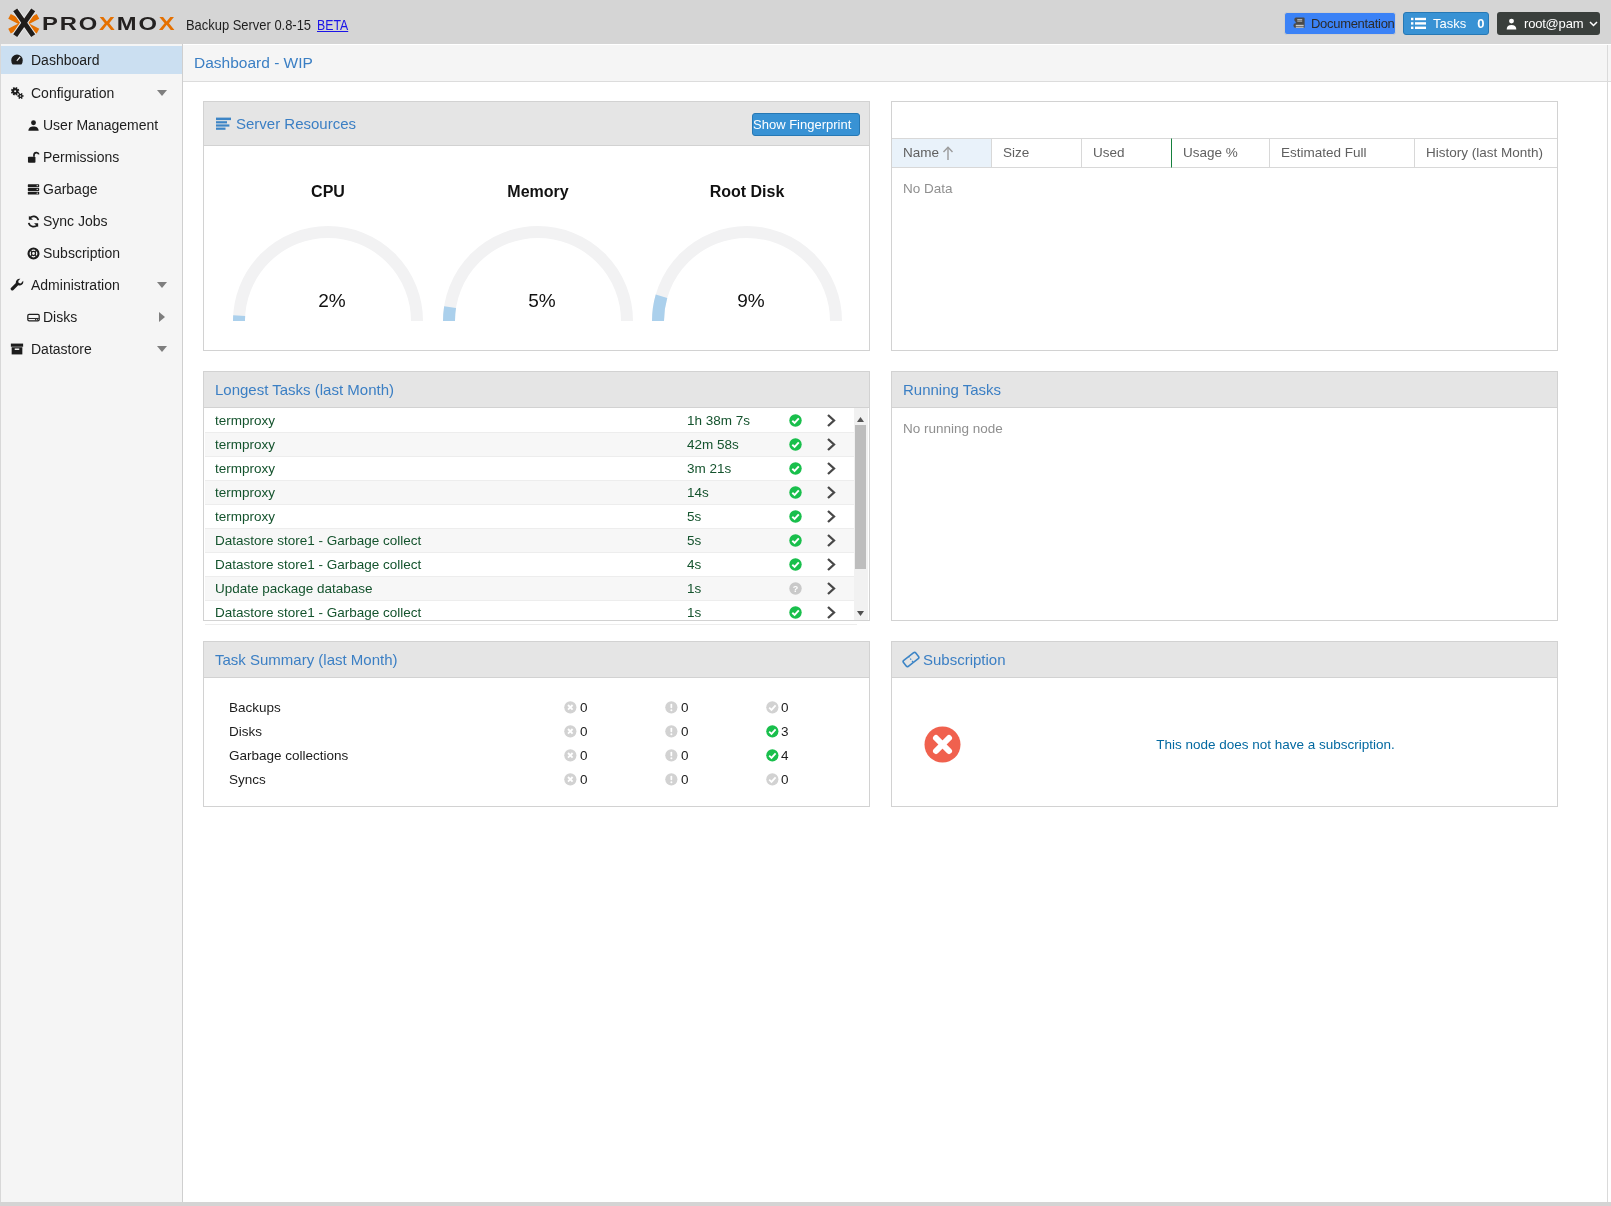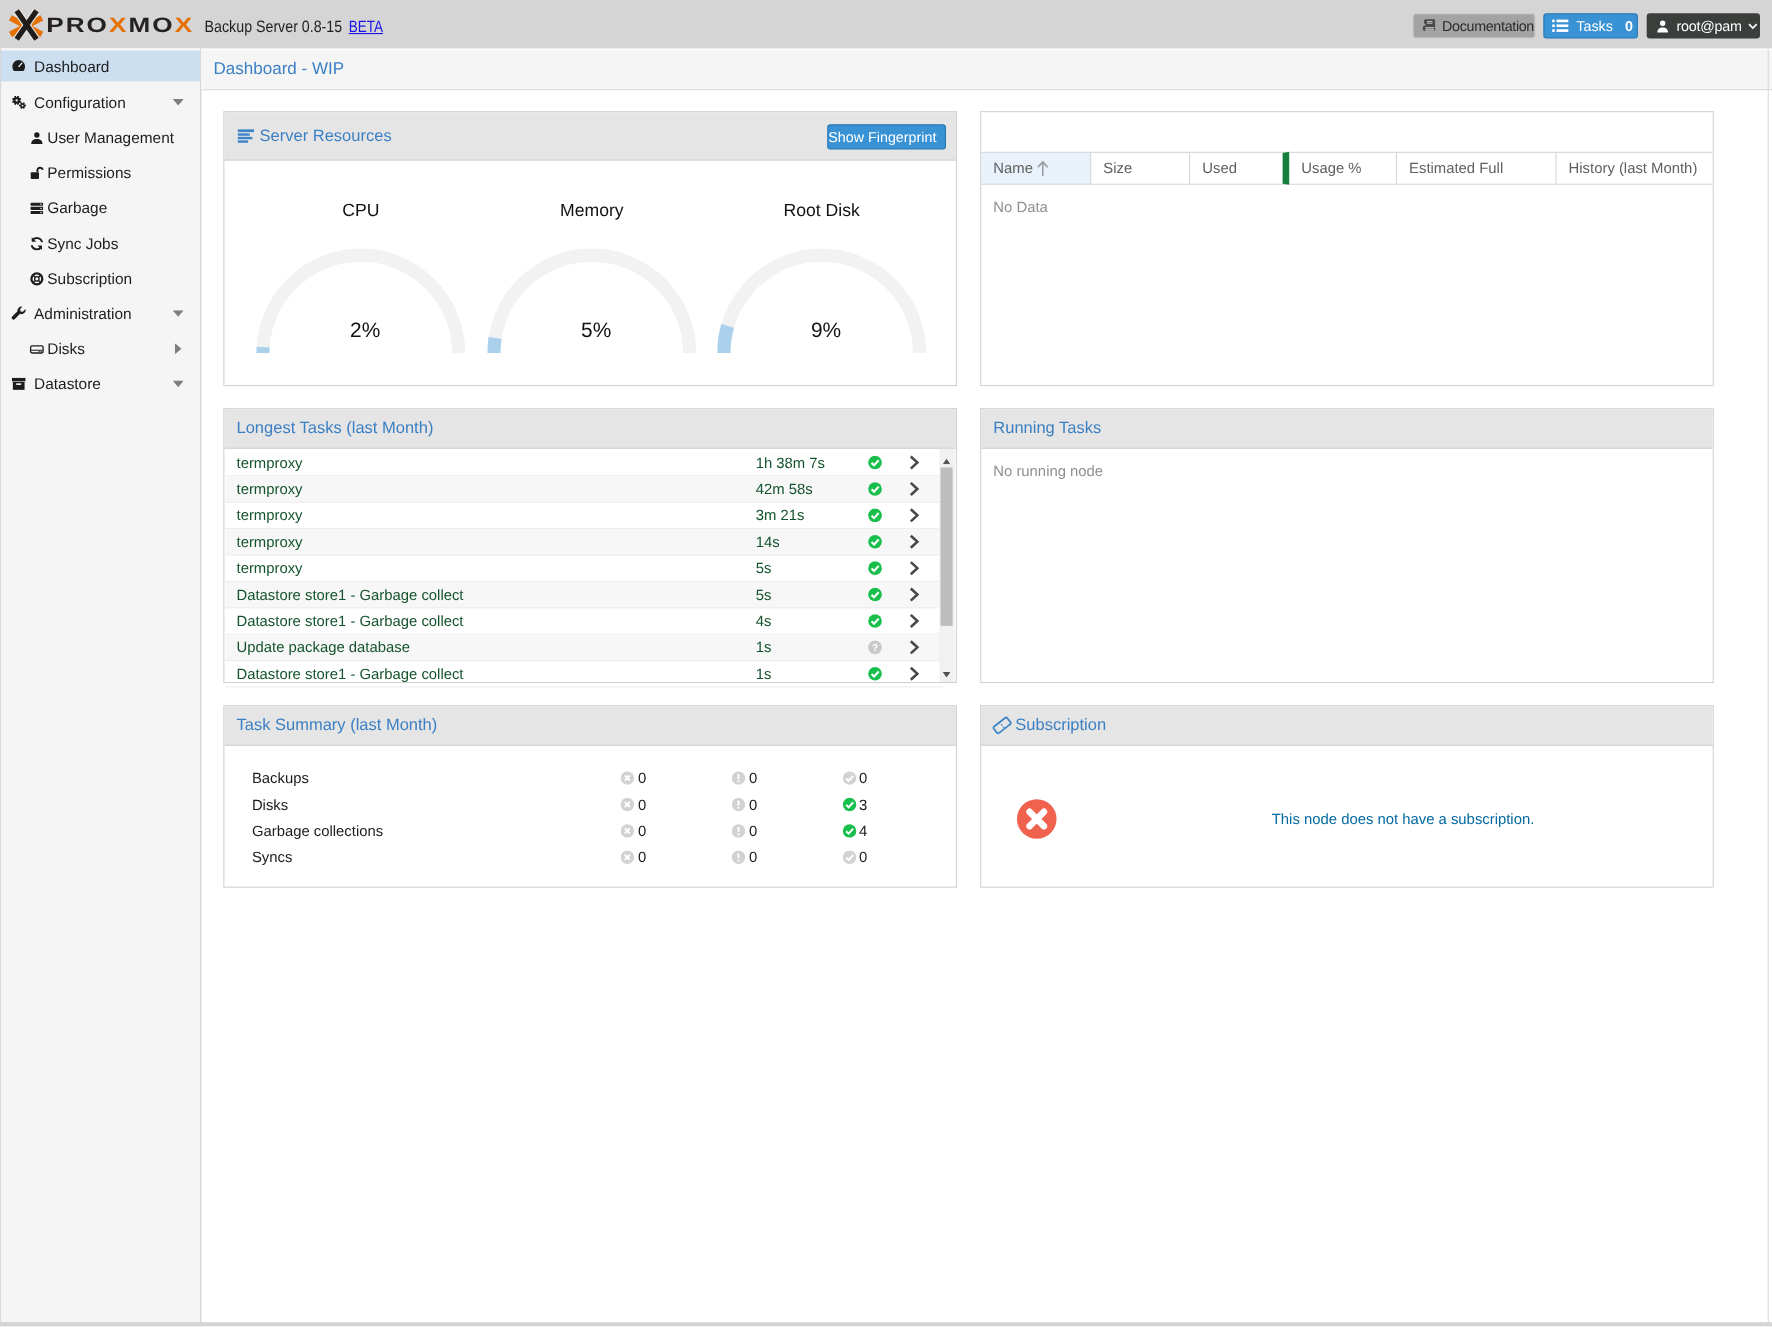--- a/index.html
+++ b/index.html
@@ -7,21 +7,21 @@
 body{position:relative;font-family:"Liberation Sans",sans-serif;background:#fff;color:#212121;overflow:hidden;font-size:13.5px}
 .abs{position:absolute}
 
 #topbar{position:absolute;left:0;top:0;width:1611px;height:44px;background:#d5d5d5}
 #logotext{position:absolute;left:42px;top:13px;font-size:19px;font-weight:bold;letter-spacing:1.5px;color:#242120;transform:scaleX(1.25);transform-origin:left center}
 #logotext .o{color:#e57000}
 #prodname{position:absolute;left:186px;top:16px;font-size:15px;color:#1f1f1f;transform:scaleX(0.862);transform-origin:left center}
 #beta{position:absolute;left:317px;top:16px;font-size:15px;color:#1b14e8;text-decoration:underline;transform:scaleX(0.82);transform-origin:left center}
 .tbtn{position:absolute;top:12px;height:23px;border-radius:3px;font-size:13px;display:flex;align-items:center}
 .tbtn svg{flex-shrink:0}
-#btn-doc{left:1284px;width:112px;background:#a3a3a3;border:1px solid #cfcfcf;color:#2b2b2b}
+#btn-doc{left:1284px;width:112px;background:#3b82f6;border:1px solid #cfcfcf;color:#2b2b2b}
 #btn-tasks{left:1403px;width:86px;background:#3892d4;border:1px solid #2678b4;color:#fff}
 #btn-user{left:1497px;width:103px;background:#3a3f3c;color:#fff}
 
 #sidebar{position:absolute;left:0;top:44px;width:183px;height:1162px;background:#f5f5f5;border-right:1px solid #cfcfcf}
 .nav{position:absolute;left:0;width:182px;height:32px;display:flex;align-items:center;font-size:14px;color:#1d1d1d}
 .nav .ic{position:absolute;left:10px;width:14px;height:14px}
 .nav .ic2{position:absolute;left:27px;width:13px;height:13px}
 .nav .t1{position:absolute;left:31px}
 .nav .t2{position:absolute;left:43px}
 .nav .caret{position:absolute;left:157px;top:13px}
@@ -48,21 +48,21 @@
 #p-rt{left:891px;top:371px;width:667px;height:250px}
 #p-rt .phead{height:36px}
 #p-rt .ptitle{left:11px;top:9px}
 #p-ts{left:203px;top:641px;width:667px;height:166px}
 #p-ts .phead{height:36px}
 #p-ts .ptitle{left:11px;top:9px}
 #p-sub{left:891px;top:641px;width:667px;height:166px}
 #p-sub .phead{height:36px}
 #p-sub .ptitle{left:31px;top:9px}
 
-.glabel{position:absolute;top:81px;width:200px;text-align:center;font-size:16px;font-weight:normal;color:#111}
+.glabel{position:absolute;top:81px;width:200px;text-align:center;font-size:16px;font-weight:bold;color:#111}
 .gpct{position:absolute;top:188px;width:200px;text-align:center;font-size:19px;color:#111}
 
 .dth{position:absolute;top:36px;height:30px;border-top:1px solid #d8d8d8;border-bottom:1px solid #d8d8d8;font-size:13.5px;color:#606060}
 .dth span{position:absolute;left:11px;top:6px}
 .nodata{position:absolute;font-size:13.5px;color:#8f8f8f}
 
 .trow{position:absolute;left:1px;width:652px;height:24px;font-size:13.5px;color:#14532d;border-bottom:1px solid #ededed}
 .trow.alt{background:#f7f7f7}
 .trow .nm{position:absolute;left:10px;top:4px}
 .trow .dur{position:absolute;left:482px;top:4px}
@@ -313,21 +313,21 @@
     <svg style="position:absolute;left:50px;top:7px" width="12" height="15" viewBox="0 0 12 15">
         <g fill="none" stroke="#9b9b9b" stroke-width="1.4">
           <line x1="6" y1="1.5" x2="6" y2="14"></line>
           <path d="M1.5 6 L6 1.2 L10.5 6"></path>
         </g>
       </svg>
   </div>
   <div class="dth" style="left:100px;width:90px;border-right:1px solid #d8d8d8">
       <span>Size</span>
     </div>
-  <div class="dth" style="left:190px;width:90px;border-right:6px solid #15803d">
+  <div class="dth" style="left:190px;width:90px;border-right:1px solid #15803d">
       <span>Used</span>
     </div>
   <div class="dth" style="left:280px;width:98px;border-right:1px solid #d8d8d8">
       <span>Usage %</span>
     </div>
   <div class="dth" style="left:378px;width:145px;border-right:1px solid #d8d8d8">
       <span>Estimated Full</span>
     </div>
   <div class="dth" style="left:523px;width:142px">
       <span>History (last Month)</span>

